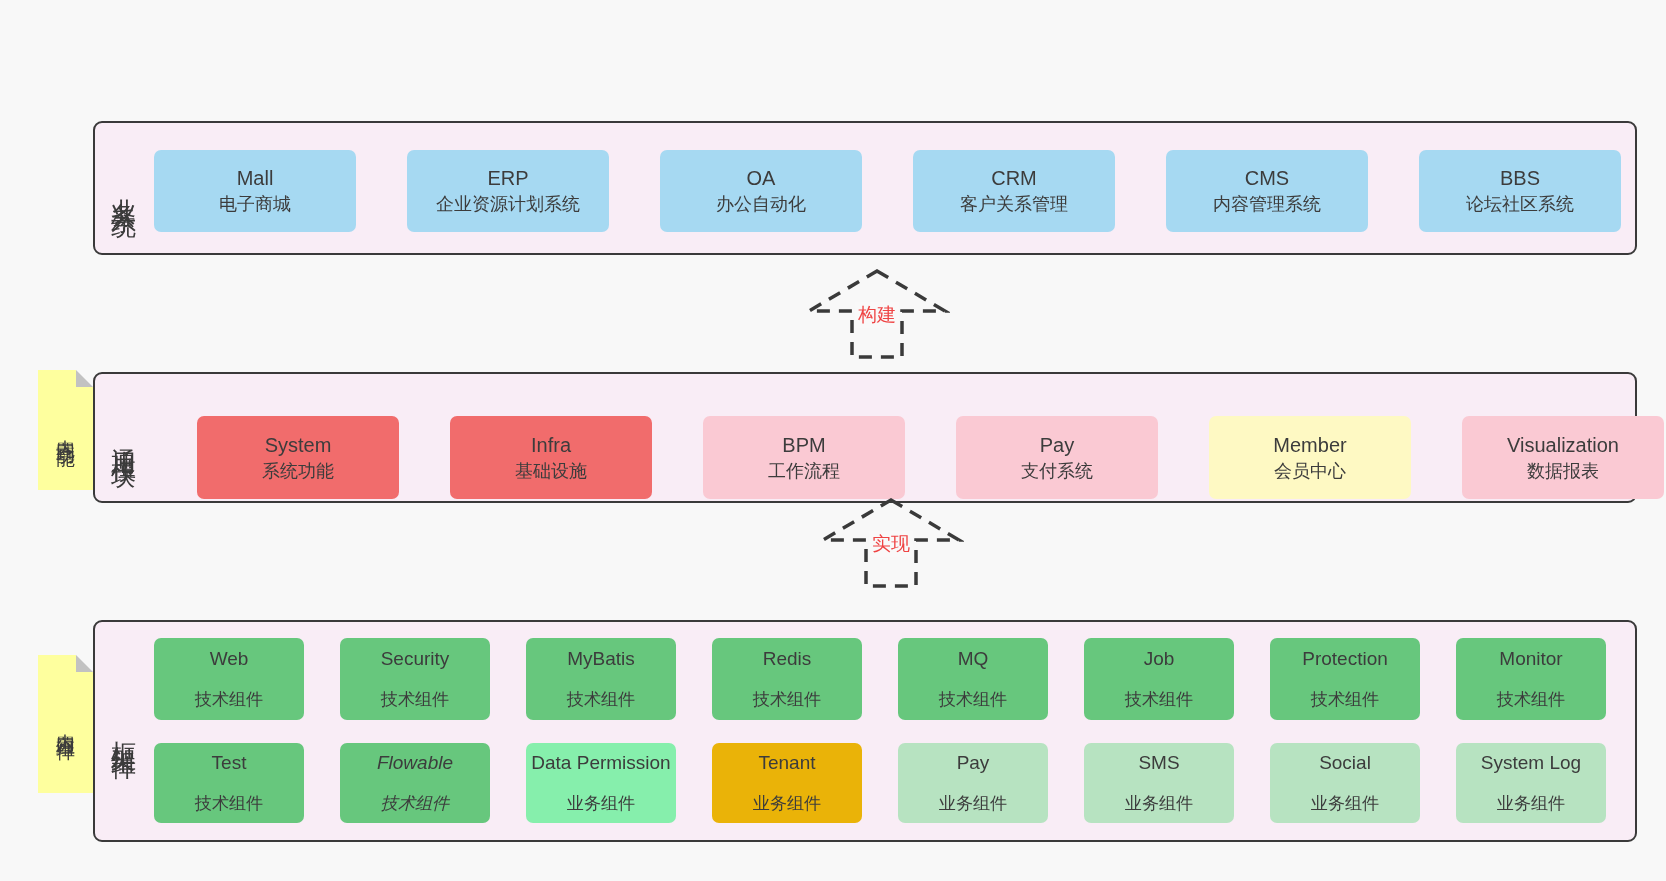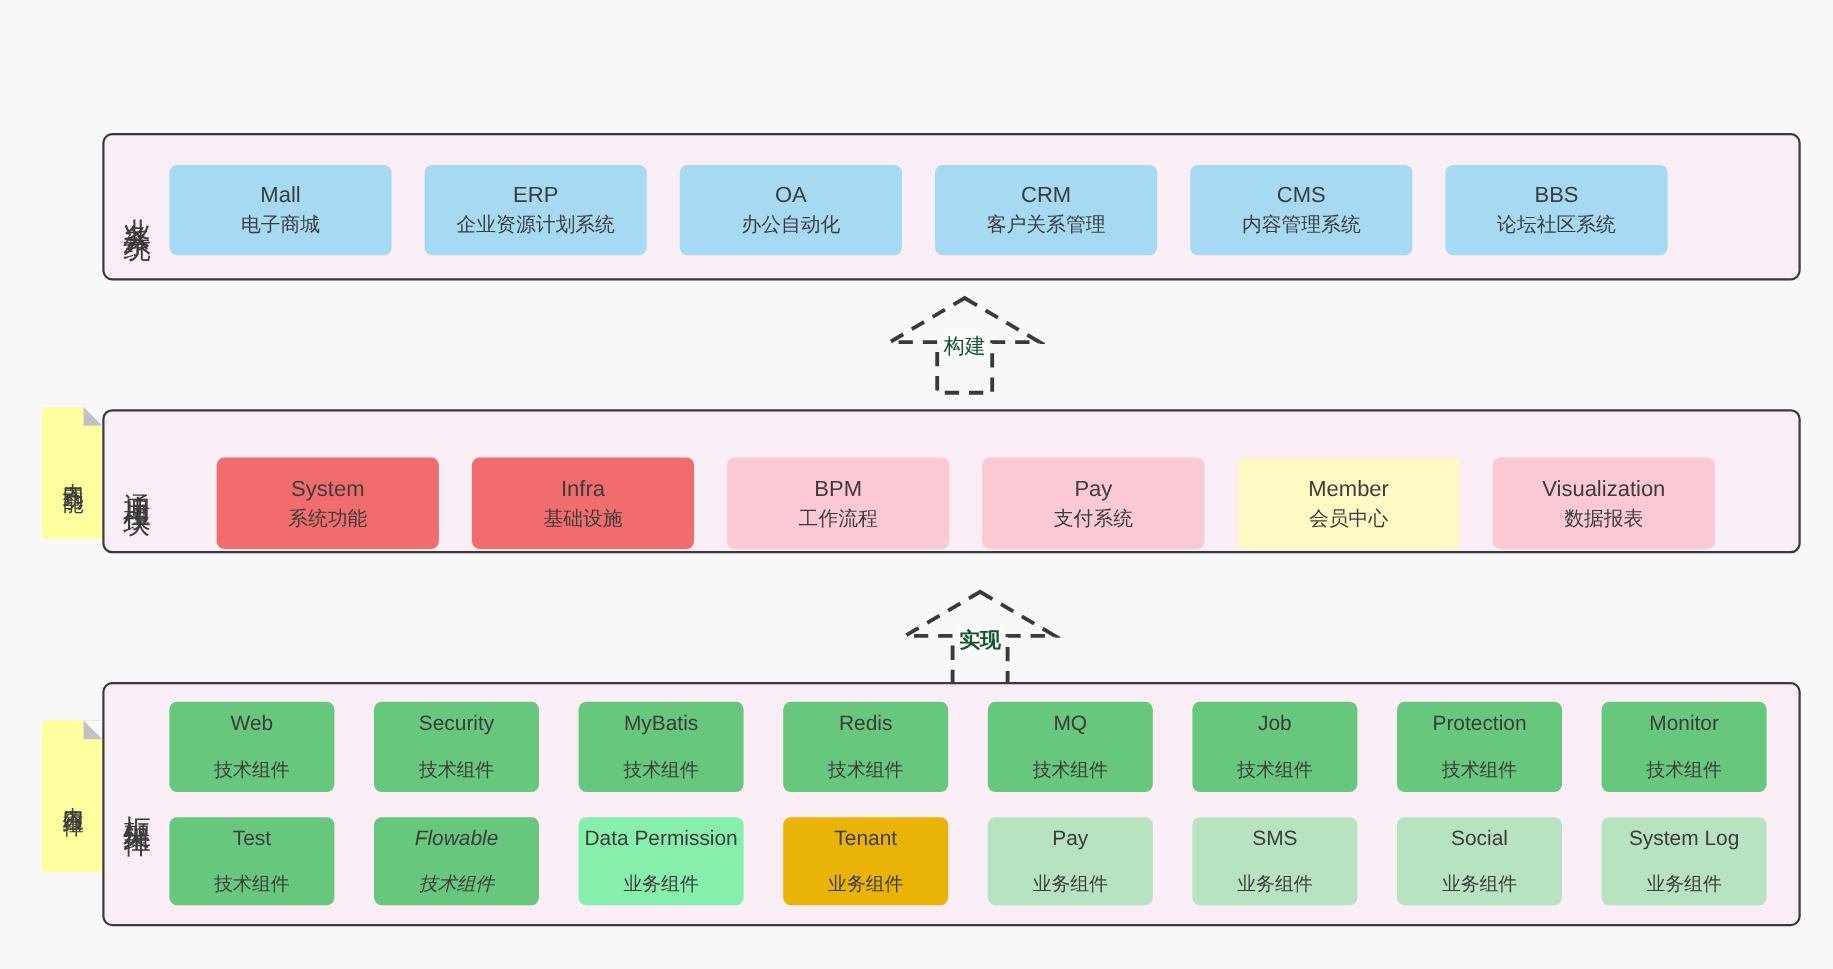--- a/index.html
+++ b/index.html
@@ -31,21 +31,21 @@
     font-size:25px; letter-spacing:5px; color:#3b3b3b;
     white-space:nowrap;
   }
 
   .rows { position:absolute; left:59px; }
   #band0 .rows { top:27px; }
   #band1 .rows { top:42px;padding-left:43px; }
   #band2 .rows { top:16px; }
 
   .box-row { display:flex; }
-  #band0 .box-row, #band1 .box-row { gap:30px; }
+  #band0 .box-row, #band1 .box-row { gap:51px; }
   #band2 .box-row { gap:36px; margin-bottom:23px; }
 
   .box {
     border-radius:7px;
     display:flex; flex-direction:column;
     justify-content:center; align-items:center;
     text-align:center; line-height:1.3;
   }
   #band0 .box { width:202px; height:82px; font-size:20px; }
   #band1 .box { width:202px; height:83px; font-size:20px; }
@@ -70,27 +70,27 @@
     position:absolute; left:50%; top:50%;
     transform:translate(-50%,-50%);
     writing-mode:vertical-rl; text-orientation:upright;
     font-size:19px; letter-spacing:3px; color:#3b3b3b;
     white-space:nowrap;
   }
 
   
   .arrow { position:absolute; width:146px; height:92px; }
   #arrow0 { left:804px; top:268px; }
-  #arrow1 { left:818px; top:535px;font-weight:bold; }
+  #arrow1 { left:818px; top:497px; }
   .arrow svg { position:absolute; inset:0; }
   .arrow-label {
     position:absolute; left:50%; top:34px;
     transform:translateX(-50%);
     background:#f9f9f9; padding:0 3px;
-    font-size:19px; color:#14532d; white-space:nowrap;
+    font-size:19px; color:#ef4444; white-space:nowrap;
   }
 </style>
 </head>
 <body>
 
 <div class="page">
 
   <div class="sticky" id="sticky0">
     <span class="fold"></span>
     <span class="sticky-label">内置功能</span>

